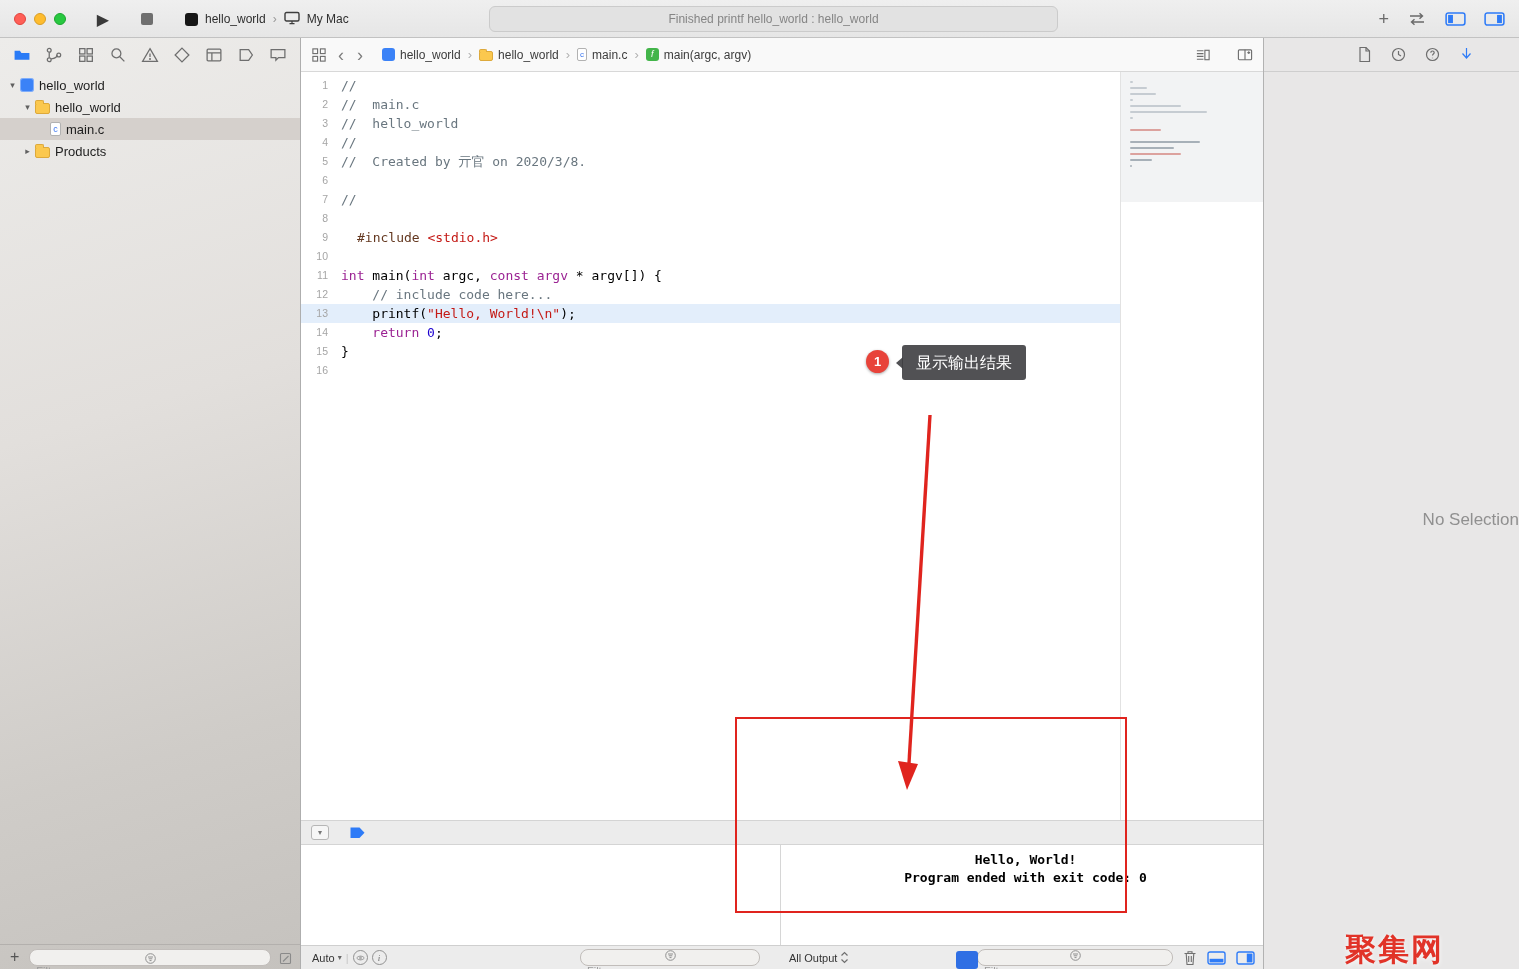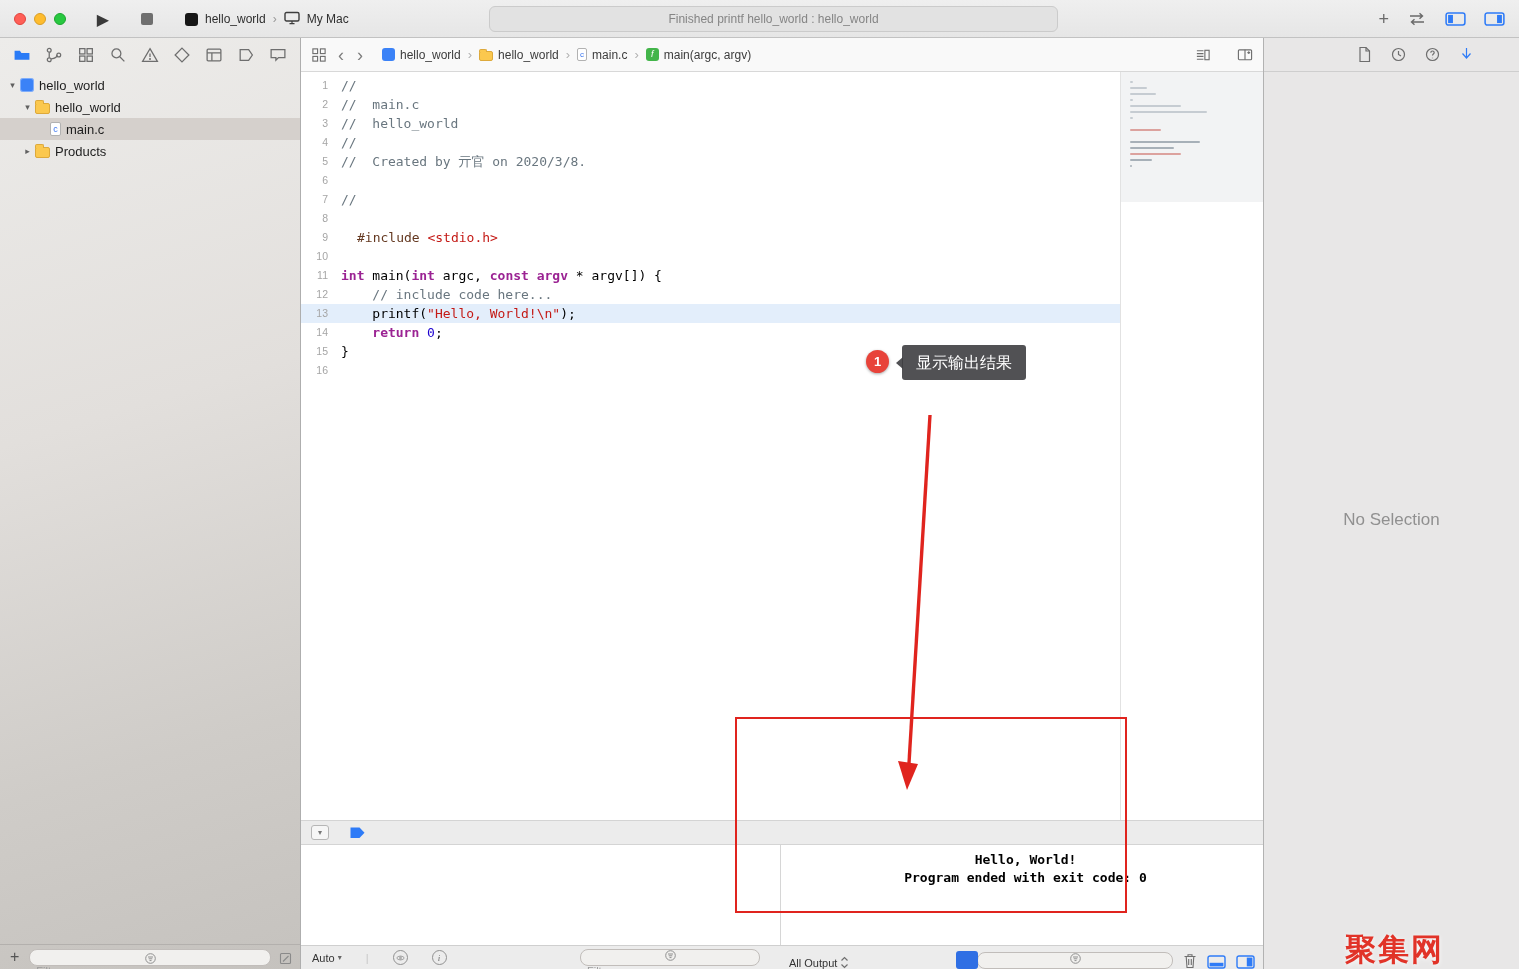--- a/index.html
+++ b/index.html
@@ -86,21 +86,21 @@
 
   .code-area { position:absolute; top:34px; left:0; right:0; height:748px; overflow:hidden; background:#fff; }
   .code-lines { position:absolute; left:0; top:4px; right:143px; font-family:"DejaVu Sans Mono", monospace; font-size:13px; }
   .code-line { display:flex; height:19px; line-height:19px; }
   .code-line.hl { background:var(--hl,#e3eefb); }
   .ln { width:40px; text-align:right; padding-right:13px; flex:none; color:#a5a5a5; font-size:10.5px;
     font-family:"Liberation Sans", sans-serif; line-height:19px; }
   .lt { white-space:pre; }
   .tok-plain { color:#000; }
   .tok-comment { color:var(--com,#69767f); }
-  .tok-keyword { color:var(--kw,#9b2393); font-weight:bold; }
+  .tok-keyword { color:var(--kw,#9b2393); font-weight:normal; }
   .tok-string { color:var(--str,#c41a16); }
   .tok-preproc { color:var(--pre,#643820);margin-left:16px; }
   .tok-number { color:var(--num,#1c00cf); }
 
   .minimap { position:absolute; top:0; right:0; width:143px; height:748px; border-left:1px solid #e2e2e2; background:#fff; }
   .mm-viewport { position:absolute; left:0; top:0; width:100%; height:130px; background:rgba(145,155,165,.12); }
   .mm-lines { position:absolute; top:9px; left:9px; }
   .mm-line { height:2px; margin-bottom:4px; border-radius:1px; }
 
   .debug-bar { position:absolute; top:782px; left:0; right:0; height:25px; background:#ececec;
@@ -110,22 +110,22 @@
   .bp-btn { border:none; background:transparent; padding:0; height:14px; }
 
   .debug-panes { position:absolute; top:807px; left:0; right:0; height:100px; background:#fff; display:flex;text-align:center; }
   .vars-pane { width:480px; border-right:1px solid #d6d6d6; }
   .console-pane { flex:1; padding:6px 0 0 7px; font-family:"DejaVu Sans Mono", monospace; font-size:13px;
     font-weight:bold; color:#000; }
   .console-line { line-height:17.5px; white-space:pre; }
 
   .bottom-bar { position:absolute; top:907px; left:0; right:0; height:24px; background:#ececec;
     border-top:1px solid #cfcfcf; display:flex; align-items:stretch; font-size:11px; color:#444; }
-  .bb-left { width:480px; display:flex; align-items:center; padding:0 11px; gap:24px; }
-  .bb-right { flex:1; display:flex; align-items:flex-end; padding:0 8px; gap:10px; }
+  .bb-left { width:480px; display:flex; align-items:center; padding:0 11px; gap:4px; }
+  .bb-right { flex:1; display:flex; align-items:center; padding:0 8px; gap:10px; }
   .dd { display:flex; align-items:center; gap:3px; background:none; border:none; font-size:11px; color:#333; }
   .dd .chev { font-size:8px; color:#666; }
   .bb-sep { color:#c6c6c6; }
   .circ { width:15px; height:15px; border:1px solid #919191; border-radius:50%; display:flex;
     align-items:center; justify-content:center; color:#6f6f6f; background:transparent; padding:0; }
   .circ svg { width:9px; height:8px; stroke:currentColor; fill:none; stroke-width:1; }
   .circ .i { font-size:9px; font-style:italic; font-family:"Liberation Serif", serif; }
   .bb-filter1 { width:180px; margin-left:auto; margin-right:10px; }
   .bb-filter2 { width:196px; margin-left:auto; }
   .stepper svg { width:9px; height:13px; stroke:#6f6f6f; fill:none; stroke-width:1.2; display:block; }
@@ -135,21 +135,21 @@
   .console-jump { position:absolute; left:655px; top:913px; width:22px; height:18px; background:#2f6fe4;
     border-radius:3px; border:none; z-index:3; }
 
   
   .inspector { position:absolute; left:1263px; top:38px; right:0; bottom:0; background:#e8e7e7; border-left:1px solid #b2b2b2; }
   .insp-tabs { height:34px; border-bottom:1px solid #cecece; display:flex; align-items:center;
     justify-content:flex-end; padding-right:44px; gap:17px; }
   .insp-tab { width:17px; height:17px; color:#6d6d6d; background:none; border:none; padding:0; }
   .insp-tab svg { width:100%; height:100%; stroke:currentColor; fill:none; stroke-width:1.2; }
   .insp-tab.active { color:#2e7bf7; }
-  .no-selection { position:absolute; top:472px; left:0; width:100%; text-align:center; font-size:17px; color:#909090; }
+  .no-selection { position:absolute; top:472px; left:0; width:100%; text-align:right; font-size:17px; color:#909090; }
 
   
   .anno { z-index:60; }
   .anno-rect { position:absolute; left:735px; top:717px; width:392px; height:196px;
     border:2.5px solid var(--red,#e0241e); background:transparent; }
   .anno-arrow { position:absolute; left:880px; top:405px; width:70px; height:395px; color:var(--red,#e0241e); }
   .anno-step { position:absolute; left:866px; top:350px; width:23px; height:23px; border-radius:50%;
     background:#e8433a; color:#fff; font-size:13px; font-weight:bold; display:flex; align-items:center;
     justify-content:center; box-shadow:0 1px 3px rgba(0,0,0,.35); }
   .anno-tooltip { position:absolute; left:902px; top:345px; height:35px; line-height:35px; padding:0 14px;

